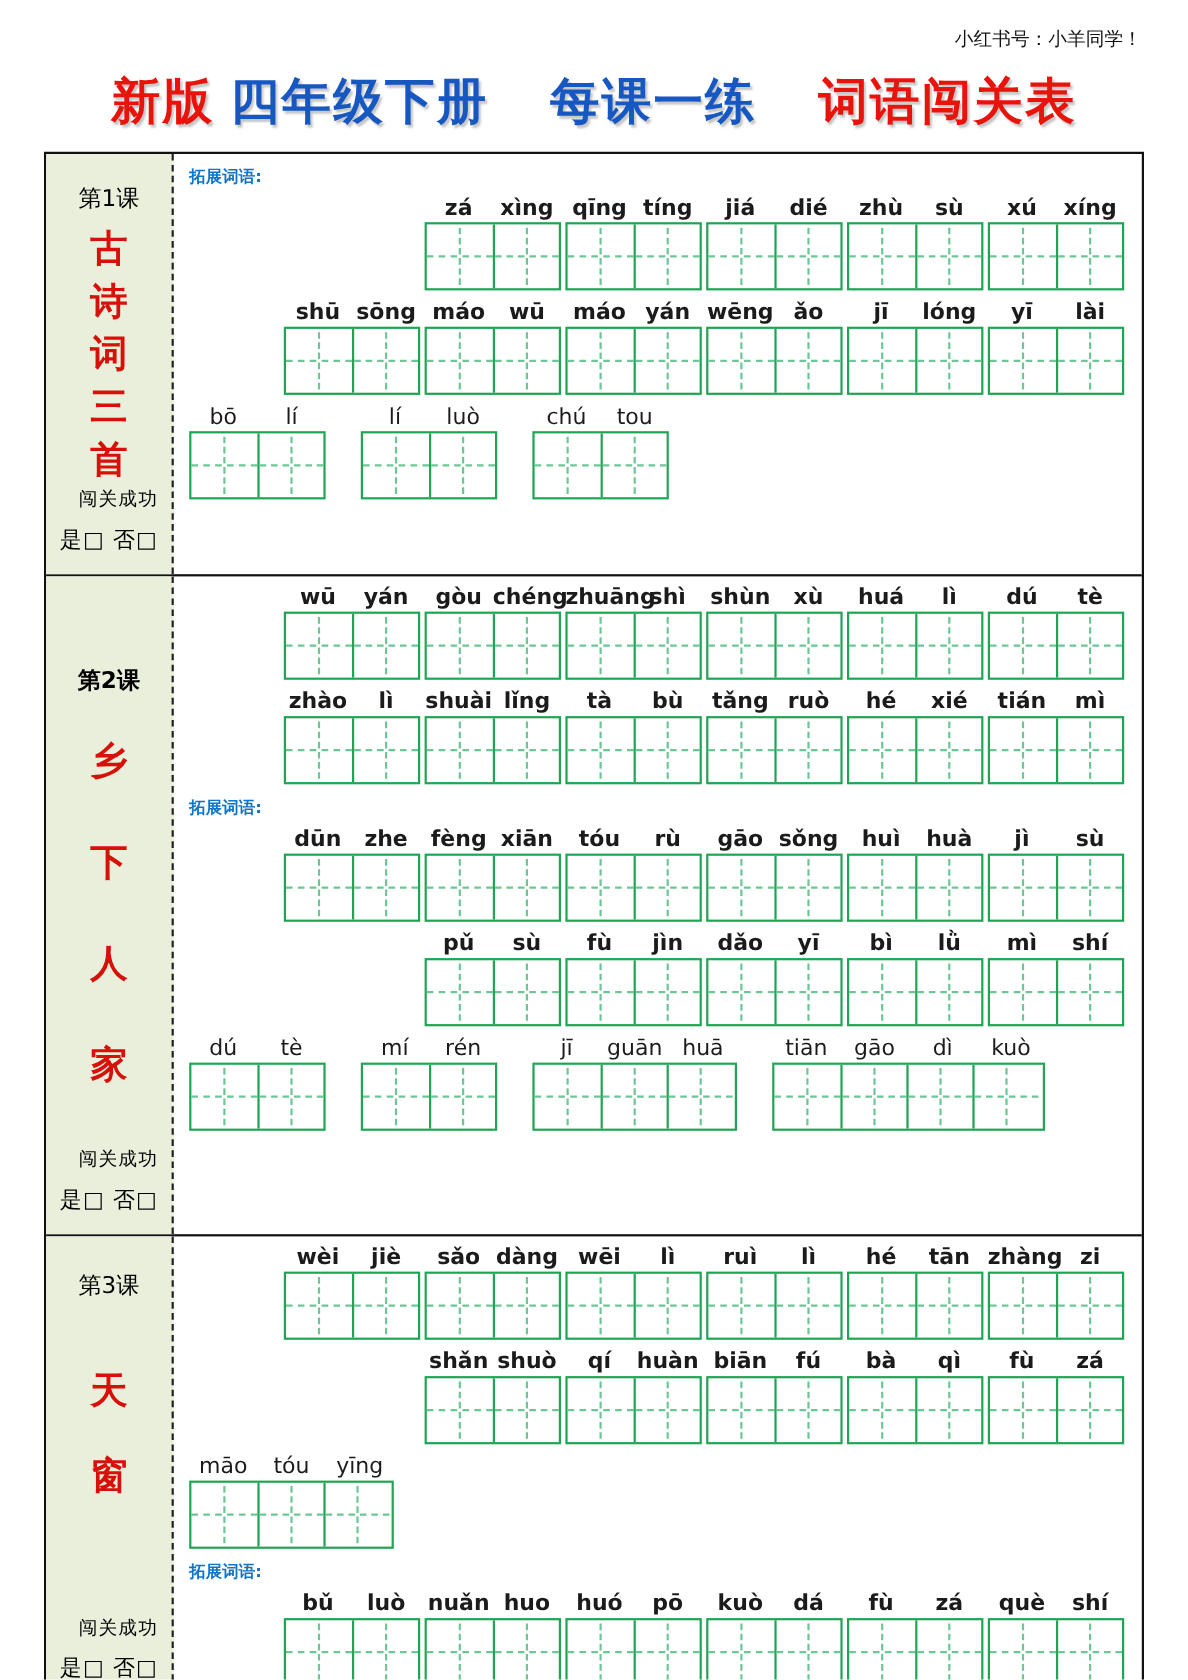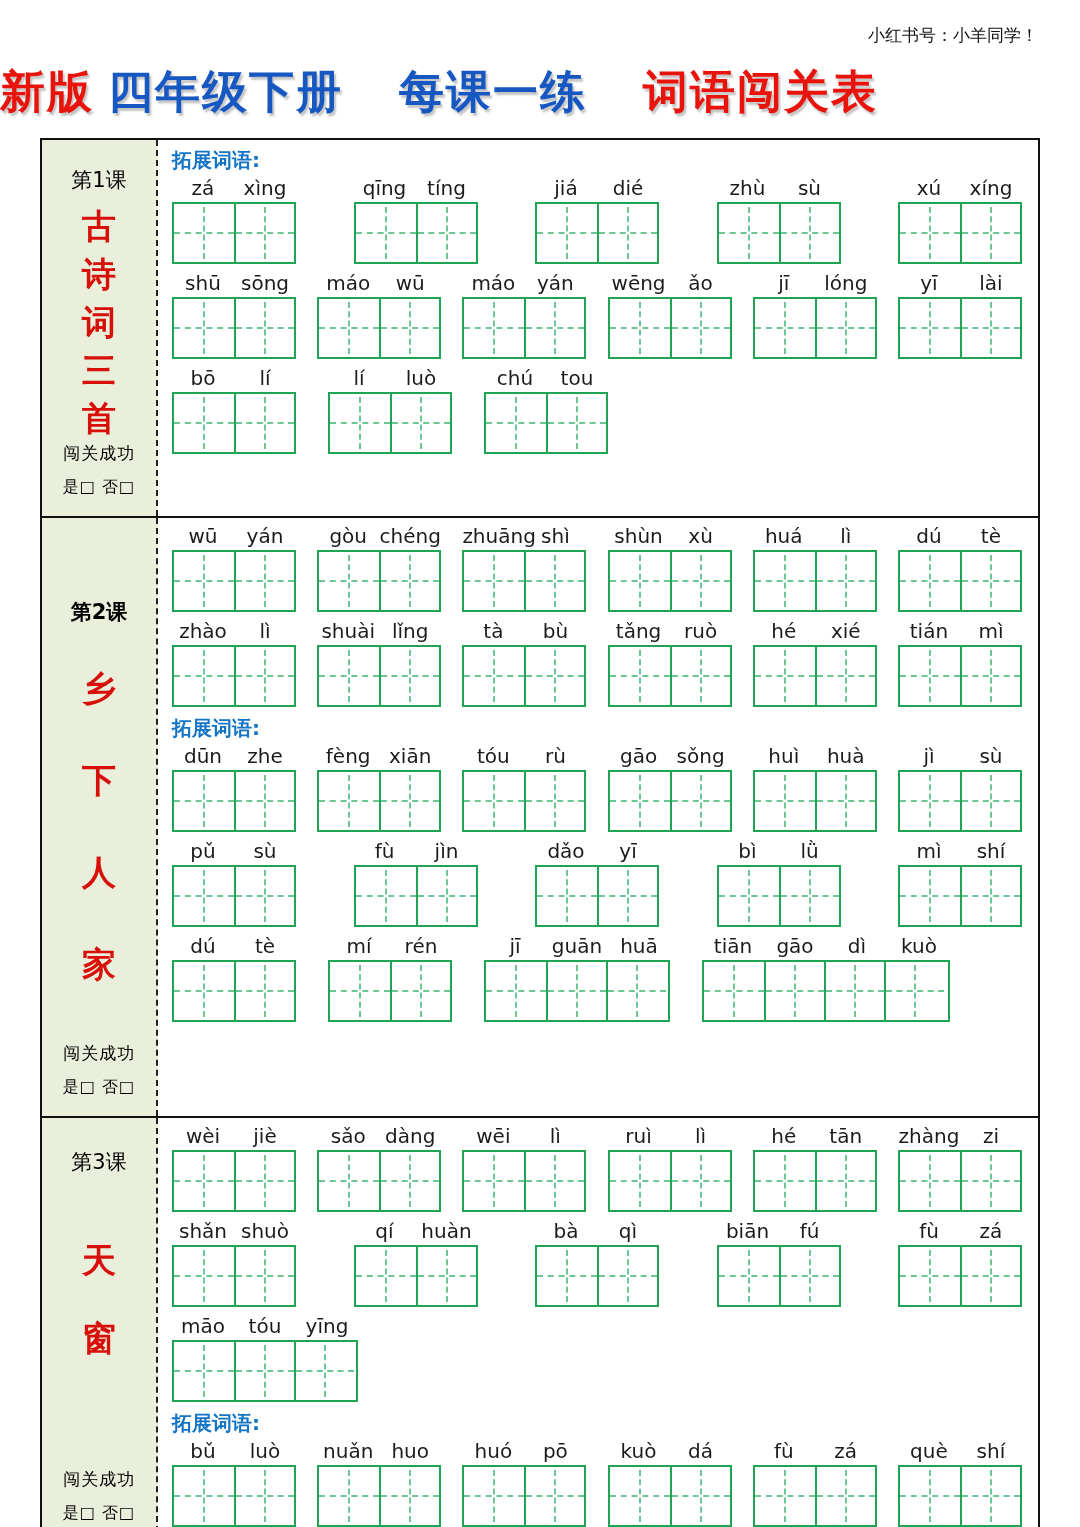--- a/index.html
+++ b/index.html
@@ -10,21 +10,21 @@
     --labelblue:#1274c5;
     --sidebar:#e9efdb;
   }
   *{box-sizing:border-box;}
   html,body{margin:0;padding:0;background:#fff;}
   .page{
     width:1080px;height:1527px;position:relative;background:#fff;
     font-family:"DejaVu Sans", sans-serif;color:#1b1b1b;overflow:hidden;border-radius:11px;
   }
   .watermark{position:absolute;top:24px;right:42px;font-size:17px;color:#111;}
-  .title{margin:0;padding:62px 0 16px;font-size:45px;font-weight:900;
+  .title{margin:0;padding:62px 0 16px;text-align:center;font-size:45px;font-weight:900;
     letter-spacing:2px;text-shadow:2px 3px 2px rgba(90,90,90,0.35);white-space:nowrap;}
   .title-part{display:inline-block;}
   .tp0{margin-right:14px;}
   .tp1{margin-right:56px;}
   .tp2{margin-right:56px;}
 
   .table{margin:0 40px;border:2.5px solid #111;border-bottom-width:4px;display:flex;flex-direction:column;}
   .lesson{display:flex;border-bottom:2.5px solid #111;}
   .lesson:last-child{border-bottom:none;}
   .lesson:nth-child(1){min-height:308px;}
@@ -40,26 +40,26 @@
   .lesson-title{display:flex;flex-direction:column;}
   .lesson:nth-child(1) .lesson-title{margin-top:8px;}
   .lesson:nth-child(2) .lesson-title{margin:auto 0;}
   .lesson:nth-child(3) .lesson-title{margin:auto 0;}
   .title-char{font-size:34px;font-weight:bold;color:#d8100a;font-family:"DejaVu Serif", serif;}
   .lesson:nth-child(1) .title-char{line-height:48px;}
   .lesson:nth-child(2) .title-char{line-height:92px;}
   .lesson:nth-child(3) .title-char{line-height:78px;}
   .pass-area{margin-top:auto;margin-bottom:18px;font-family:"DejaVu Serif", serif;color:#000;}
   .pass-label{font-size:17px;letter-spacing:1px;}
-  .pass-options{font-size:16px;margin-top:12px;letter-spacing:1px;}
+  .pass-options{font-size:20px;margin-top:12px;letter-spacing:1px;}
 
   .content{flex:1;padding:6px 16px 8px 14px;display:flex;flex-direction:column;}
-  .expand-label{color:var(--labelblue);font-size:20px;font-weight:600;line-height:26px;margin:1px 0 3px;}
+  .expand-label{color:var(--labelblue);font-size:15px;font-weight:600;line-height:26px;margin:1px 0 3px;}
   .word-row{display:flex;margin-bottom:7px;gap:32px;}
-  .word-row.spread{justify-content:space-between;gap:17px;}
+  .word-row.spread{justify-content:flex-end;gap:4px;font-weight:bold;}
   .word{display:flex;flex-direction:column;}
   .pinyin-row{display:flex;margin-bottom:2px;}
   .syllable{width:62px;text-align:center;font-size:20px;line-height:24px;white-space:nowrap;color:#1b1b1b;}
   .boxes{display:flex;border:2px solid var(--green);background:#fff;}
   .cell{width:60px;height:58px;position:relative;}
   .cell + .cell{border-left:2px solid var(--green);}
   .cell::before{content:'';position:absolute;left:50%;top:3px;bottom:3px;
     border-left:2px dashed var(--dashgreen);transform:translateX(-1px);}
   .cell::after{content:'';position:absolute;top:50%;left:0;right:0;
     border-top:2px dashed var(--dashgreen);transform:translateY(-1px);}
@@ -631,32 +631,32 @@
                 <span class="syllable">qí</span>
                 <span class="syllable">huàn</span>
               </div>
               <div class="boxes">
                 <div class="cell"></div>
                 <div class="cell"></div>
               </div>
             </div>
             <div class="word">
               <div class="pinyin-row">
+                <span class="syllable">biān</span>
+                <span class="syllable">fú</span>
+              </div>
+              <div class="boxes">
+                <div class="cell"></div>
+                <div class="cell"></div>
+              </div>
+            </div>
+            <div class="word">
+              <div class="pinyin-row">
                 <span class="syllable">bà</span>
                 <span class="syllable">qì</span>
-              </div>
-              <div class="boxes">
-                <div class="cell"></div>
-                <div class="cell"></div>
-              </div>
-            </div>
-            <div class="word">
-              <div class="pinyin-row">
-                <span class="syllable">biān</span>
-                <span class="syllable">fú</span>
               </div>
               <div class="boxes">
                 <div class="cell"></div>
                 <div class="cell"></div>
               </div>
             </div>
             <div class="word">
               <div class="pinyin-row">
                 <span class="syllable">fù</span>
                 <span class="syllable">zá</span>

